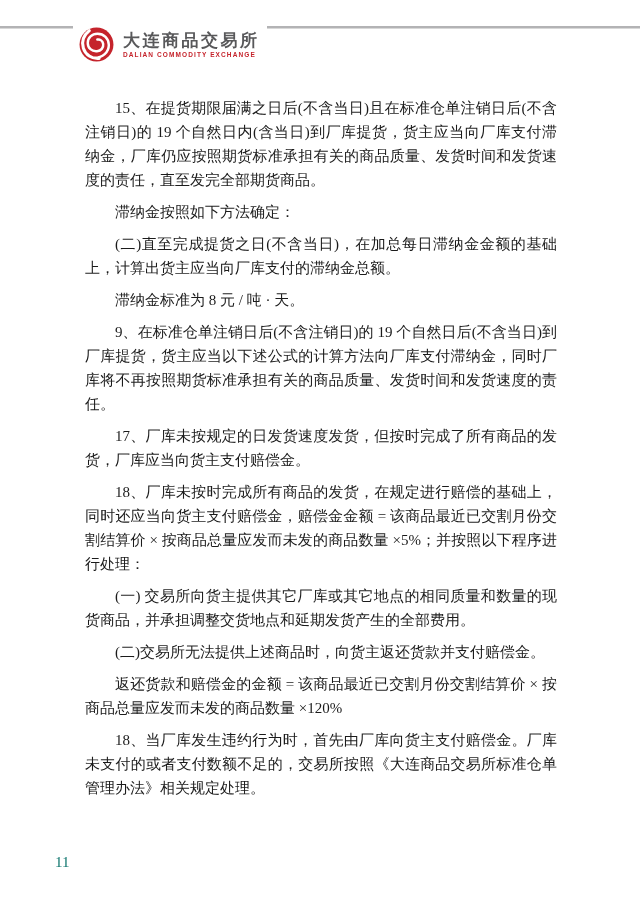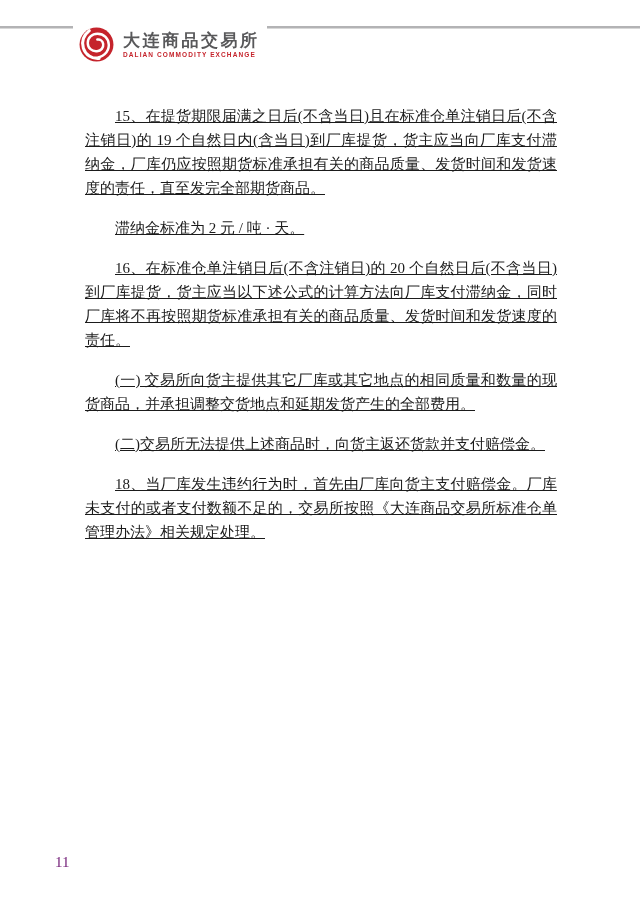--- a/index.html
+++ b/index.html
@@ -60,32 +60,31 @@
     position: absolute;
     left: 85px;
     top: 88px;
     width: 472px;
     font-size: 15px;
     line-height: 24px;
     color: #1b1b1b;
     text-align: justify;
   }
   .doc-body p {
-    margin: 16px 0 4px 0;
+    margin: 8px 0 4px 0;
     text-indent: 30px;
-    text-decoration: underline;
   }
 
   
   .page-number {
     position: absolute;
     left: 55px;
     top: 854px;
     font-size: 15px;
-    color: #701a75;
+    color: #0f766e;
   }
 </style>
 </head>
 <body>
 
 <div class="header">
   <div class="rule rule-left"></div>
   <div class="logo-block">
     <svg class="logo-icon" viewBox="0 0 36 36" aria-hidden="true">
       <circle cx="18" cy="18" r="16.5" fill="#c5242c"></circle>
@@ -95,20 +94,25 @@
     <div class="brand-text">
       <span class="brand-cn">大连商品交易所</span>
       <span class="brand-en">DALIAN COMMODITY EXCHANGE</span>
     </div>
   </div>
   <div class="rule rule-right"></div>
 </div>
 
 <div class="doc-body">
     <p>15、在提货期限届满之日后(不含当日)且在标准仓单注销日后(不含注销日)的 19 个自然日内(含当日)到厂库提货，货主应当向厂库支付滞纳金，厂库仍应按照期货标准承担有关的商品质量、发货时间和发货速度的责任，直至发完全部期货商品。</p>
-    <p>滞纳金标准为 2 元 / 吨 · 天。</p>
-    <p>16、在标准仓单注销日后(不含注销日)的 20 个自然日后(不含当日)到厂库提货，货主应当以下述公式的计算方法向厂库支付滞纳金，同时厂库将不再按照期货标准承担有关的商品质量、发货时间和发货速度的责任。</p>
+    <p>滞纳金按照如下方法确定：</p>
+    <p>(二)直至完成提货之日(不含当日)，在加总每日滞纳金金额的基础上，计算出货主应当向厂库支付的滞纳金总额。</p>
+    <p>滞纳金标准为 8 元 / 吨 · 天。</p>
+    <p>9、在标准仓单注销日后(不含注销日)的 19 个自然日后(不含当日)到厂库提货，货主应当以下述公式的计算方法向厂库支付滞纳金，同时厂库将不再按照期货标准承担有关的商品质量、发货时间和发货速度的责任。</p>
+    <p>17、厂库未按规定的日发货速度发货，但按时完成了所有商品的发货，厂库应当向货主支付赔偿金。</p>
+    <p>18、厂库未按时完成所有商品的发货，在规定进行赔偿的基础上，同时还应当向货主支付赔偿金，赔偿金金额 = 该商品最近已交割月份交割结算价 × 按商品总量应发而未发的商品数量 ×5%；并按照以下程序进行处理：</p>
     <p>(一) 交易所向货主提供其它厂库或其它地点的相同质量和数量的现货商品，并承担调整交货地点和延期发货产生的全部费用。</p>
     <p>(二)交易所无法提供上述商品时，向货主返还货款并支付赔偿金。</p>
+    <p>返还货款和赔偿金的金额 = 该商品最近已交割月份交割结算价 × 按商品总量应发而未发的商品数量 ×120%</p>
     <p>18、当厂库发生违约行为时，首先由厂库向货主支付赔偿金。厂库未支付的或者支付数额不足的，交易所按照《大连商品交易所标准仓单管理办法》相关规定处理。</p>
   </div>
 
 <div class="page-number">11</div>
 
 </body></html>

